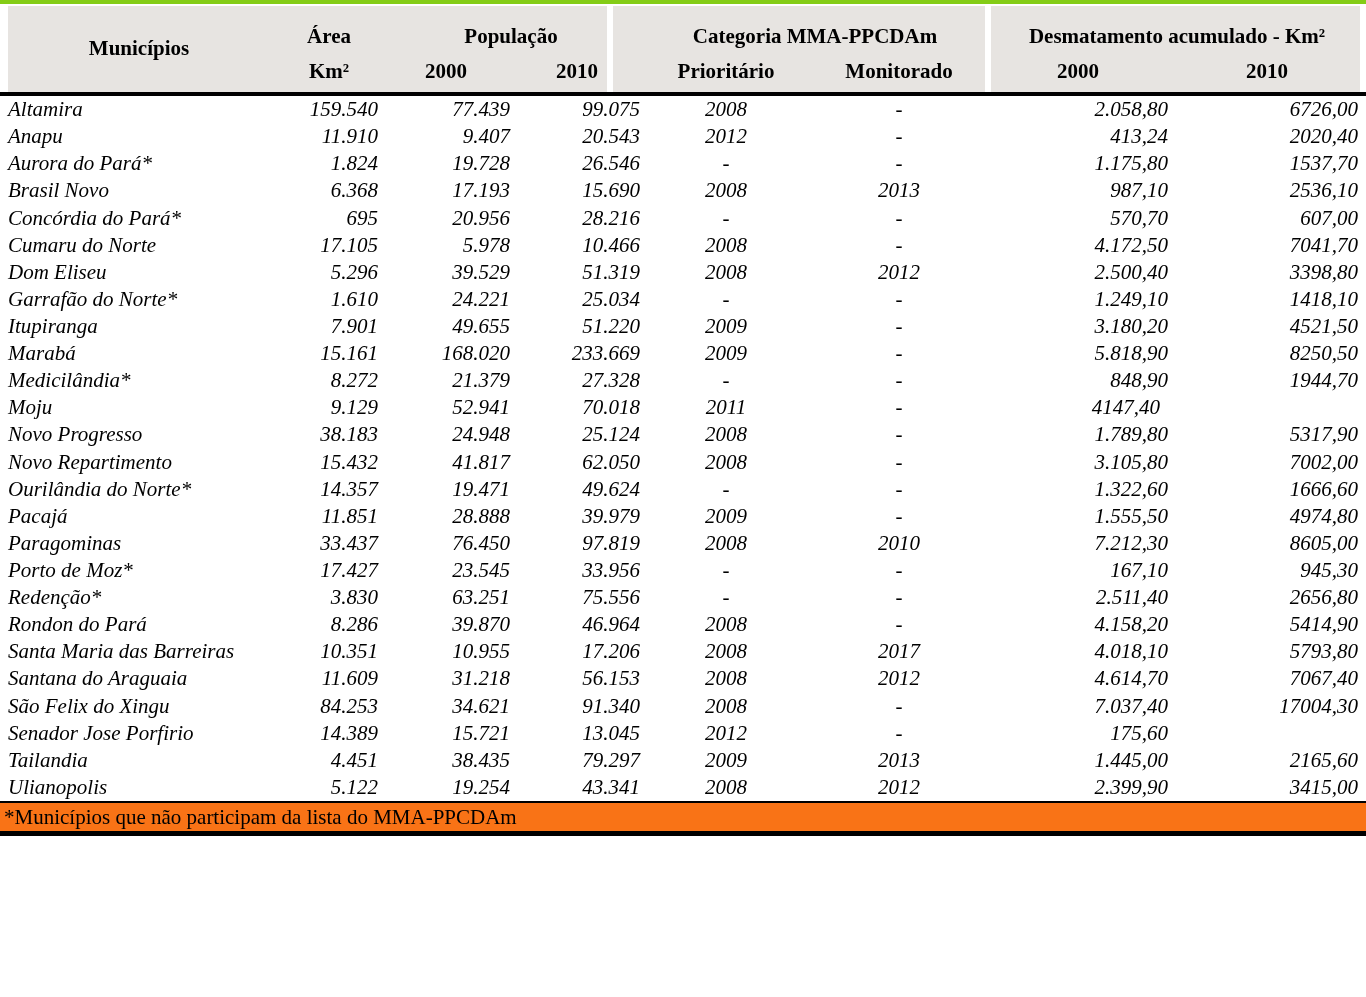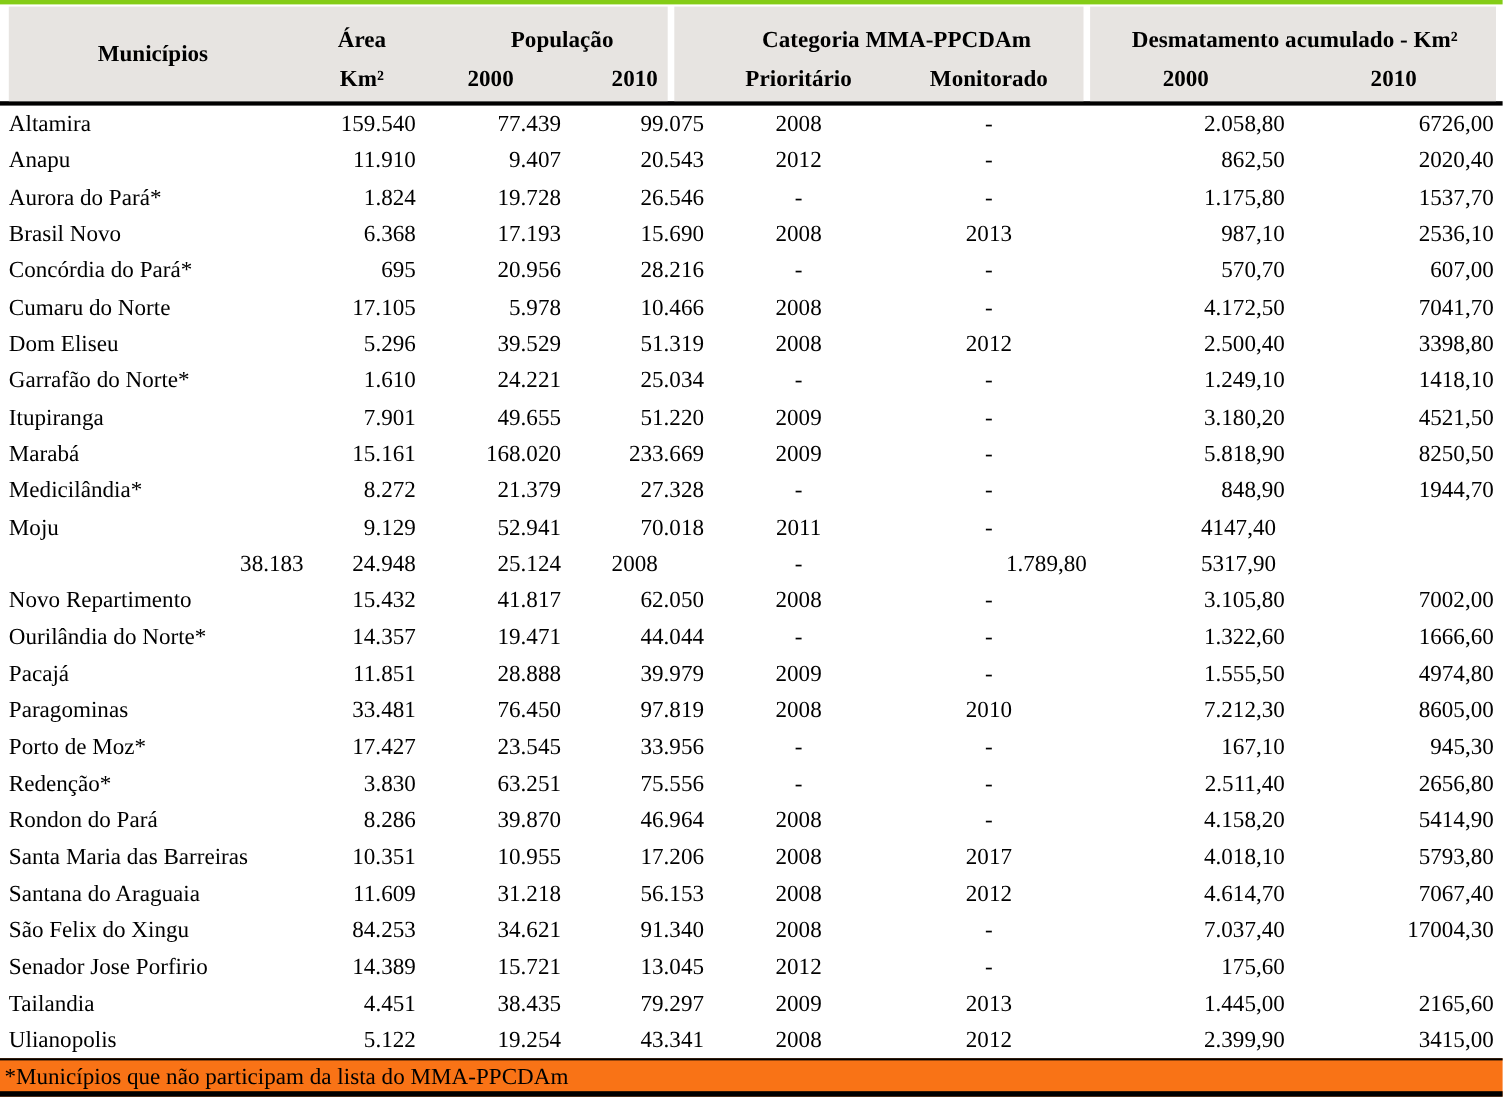--- a/index.html
+++ b/index.html
@@ -64,23 +64,24 @@
   .h-km2        { grid-column: 2; grid-row: 2; }
   .h-pop2000    { grid-column: 3; grid-row: 2; }
   .h-pop2010    { grid-column: 4; grid-row: 2; }
   .h-prior      { grid-column: 5; grid-row: 2; }
   .h-monit      { grid-column: 6; grid-row: 2; }
   .h-des2000    { grid-column: 7; grid-row: 2; }
   .h-des2010    { grid-column: 8; grid-row: 2; }
 
   
   .tbody {
-    height: 866px;
+    height: 705px;
     display: grid;
     grid-auto-rows: 1fr;
+    font-style: italic;
   }
   .trow {
     display: grid;
     grid-template-columns: var(--cols);
     font-size: 21px;
   }
   .cell {
     display: flex;
     align-items: center;
     white-space: nowrap;
@@ -141,21 +142,21 @@
         <span class="cell num pr0">2.058,80</span>
         <span class="cell num pr8">6726,00</span>
       </div>
       <div class="trow">
         <span class="cell name">Anapu</span>
         <span class="cell num">11.910</span>
         <span class="cell num">9.407</span>
         <span class="cell num">20.543</span>
         <span class="cell ctr">2012</span>
         <span class="cell ctr">-</span>
-        <span class="cell num pr0">862,50</span>
+        <span class="cell num pr0">413,24</span>
         <span class="cell num pr8">2020,40</span>
       </div>
       <div class="trow">
         <span class="cell name">Aurora do Pará*</span>
         <span class="cell num">1.824</span>
         <span class="cell num">19.728</span>
         <span class="cell num">26.546</span>
         <span class="cell ctr">-</span>
         <span class="cell ctr">-</span>
         <span class="cell num pr0">1.175,80</span>
@@ -244,20 +245,21 @@
       <div class="trow">
         <span class="cell name">Moju</span>
         <span class="cell num">9.129</span>
         <span class="cell num">52.941</span>
         <span class="cell num">70.018</span>
         <span class="cell ctr">2011</span>
         <span class="cell ctr">-</span>
         <span class="cell num pr8">4147,40</span>
       </div>
       <div class="trow">
+        <span class="cell name">Novo Progresso</span>
         <span class="cell num">38.183</span>
         <span class="cell num">24.948</span>
         <span class="cell num">25.124</span>
         <span class="cell ctr">2008</span>
         <span class="cell ctr">-</span>
         <span class="cell num pr0">1.789,80</span>
         <span class="cell num pr8">5317,90</span>
       </div>
       <div class="trow">
         <span class="cell name">Novo Repartimento</span>
@@ -266,39 +268,39 @@
         <span class="cell num">62.050</span>
         <span class="cell ctr">2008</span>
         <span class="cell ctr">-</span>
         <span class="cell num pr0">3.105,80</span>
         <span class="cell num pr8">7002,00</span>
       </div>
       <div class="trow">
         <span class="cell name">Ourilândia do Norte*</span>
         <span class="cell num">14.357</span>
         <span class="cell num">19.471</span>
-        <span class="cell num">44.044</span>
+        <span class="cell num">49.624</span>
         <span class="cell ctr">-</span>
         <span class="cell ctr">-</span>
         <span class="cell num pr0">1.322,60</span>
         <span class="cell num pr8">1666,60</span>
       </div>
       <div class="trow">
         <span class="cell name">Pacajá</span>
         <span class="cell num">11.851</span>
         <span class="cell num">28.888</span>
         <span class="cell num">39.979</span>
         <span class="cell ctr">2009</span>
         <span class="cell ctr">-</span>
         <span class="cell num pr0">1.555,50</span>
         <span class="cell num pr8">4974,80</span>
       </div>
       <div class="trow">
         <span class="cell name">Paragominas</span>
-        <span class="cell num">33.481</span>
+        <span class="cell num">33.437</span>
         <span class="cell num">76.450</span>
         <span class="cell num">97.819</span>
         <span class="cell ctr">2008</span>
         <span class="cell ctr">2010</span>
         <span class="cell num pr0">7.212,30</span>
         <span class="cell num pr8">8605,00</span>
       </div>
       <div class="trow">
         <span class="cell name">Porto de Moz*</span>
         <span class="cell num">17.427</span>

